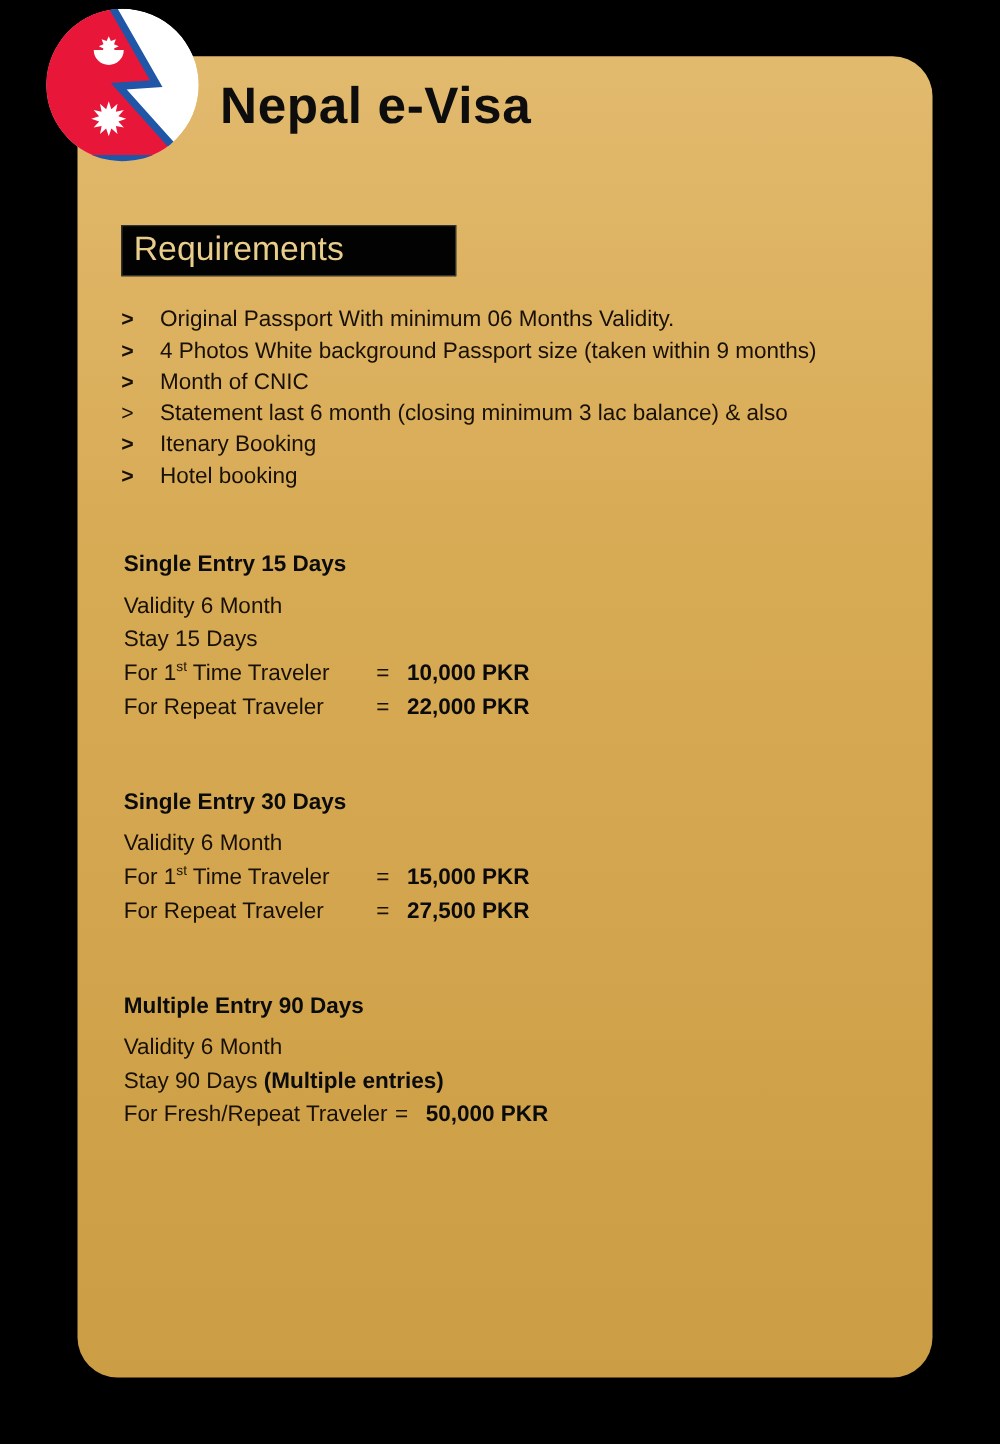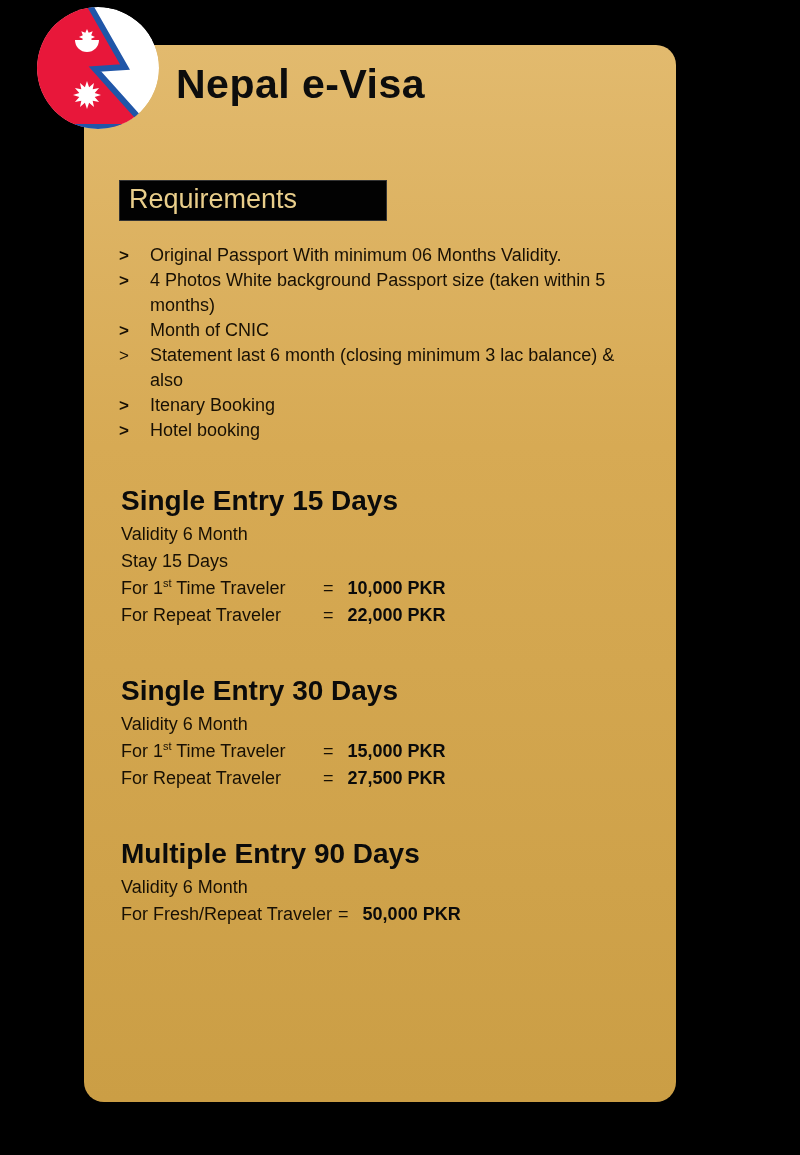--- a/index.html
+++ b/index.html
@@ -5,25 +5,24 @@
   html,body{margin:0;padding:0;}
   body{
     width:800px;height:1155px;
     background:#000;
     position:relative;
     font-family:"Liberation Sans","DejaVu Sans",sans-serif;
     overflow:hidden;
   }
   .card{
     position:absolute;left:62px;top:45px;
-    width:592px;height:1057px;
-    border-radius:20px;
+    width:684px;height:1057px;
+    border-radius:32px;
     background:linear-gradient(180deg,#e2ba6e 0%,#d7aa54 38%,#cb9e45 100%);
     box-sizing:border-box;
-    margin-left:22px;
   }
   .flag-logo{
     position:absolute;left:37px;top:7px;
     width:122px;height:122px;
   }
   .page-title{
     position:absolute;left:176px;top:61px;
     font-size:41px;font-weight:bold;color:#0d0d0d;
     letter-spacing:0.5px;
   }
@@ -43,21 +42,21 @@
   }
   .bullet{display:flex;}
   .bullet .marker{
     width:31px;flex:0 0 31px;
     font-weight:700;font-size:17px;
   }
   .bullet .marker.light{font-weight:400;}
   .plans{margin:46px 25px 0 37px;color:#181004;}
   .plan + .plan{margin-top:50px;}
   .plan-title{
-    font-size:28px;font-weight:700;color:#0b0b0b;
+    font-size:18px;font-weight:700;color:#0b0b0b;
     line-height:24px;margin-bottom:8px;
   }
   .plan-line{font-size:18px;line-height:27px;}
   .plan-line .bold-note{font-weight:700;color:#0b0b0b;}
   .price-row{display:flex;font-size:18px;line-height:27px;}
   .p-label{min-width:196px;}
   .p-label sup{font-size:11px;line-height:0;text-align:center;}
   .p-eq{margin:0 14px 0 6px;}
   .p-val{font-weight:700;color:#0b0b0b;}
 </style>
@@ -70,21 +69,21 @@
     <span>Requirements</span>
   </div>
 
   <div class="bullets">
     <div class="bullet">
       <span class="marker">&gt;</span>
       <span class="txt">Original Passport With minimum 06 Months Validity.</span>
     </div>
     <div class="bullet">
       <span class="marker">&gt;</span>
-      <span class="txt">4 Photos White background Passport size (taken within 5 months)</span>
+      <span class="txt">4 Photos White background Passport size (taken within 9 months)</span>
     </div>
     <div class="bullet">
       <span class="marker">&gt;</span>
       <span class="txt">Month of CNIC</span>
     </div>
     <div class="bullet">
       <span class="marker light">&gt;</span>
       <span class="txt">Statement last 6 month (closing minimum 3 lac balance) &amp; also</span>
     </div>
     <div class="bullet">
@@ -126,20 +125,21 @@
       <div class="price-row">
         <span class="p-label"><span>For Repeat Traveler</span><sup></sup><span></span></span>
         <span class="p-eq">=</span>
         <span class="p-val">27,500 PKR</span>
       </div>
     </div>
 
     <div class="plan">
       <div class="plan-title">Multiple Entry 90 Days</div>
       <div class="plan-line">Validity 6 Month</div>
+      <div class="plan-line"><span>Stay 90 Days </span><span class="bold-note">(Multiple entries)</span></div>
       <div class="price-row">
         <span class="p-label"><span>For Fresh/Repeat Traveler</span><sup></sup><span></span></span>
         <span class="p-eq">=</span>
         <span class="p-val">50,000 PKR</span>
       </div>
     </div>
 
   </div>
 </div>
 

